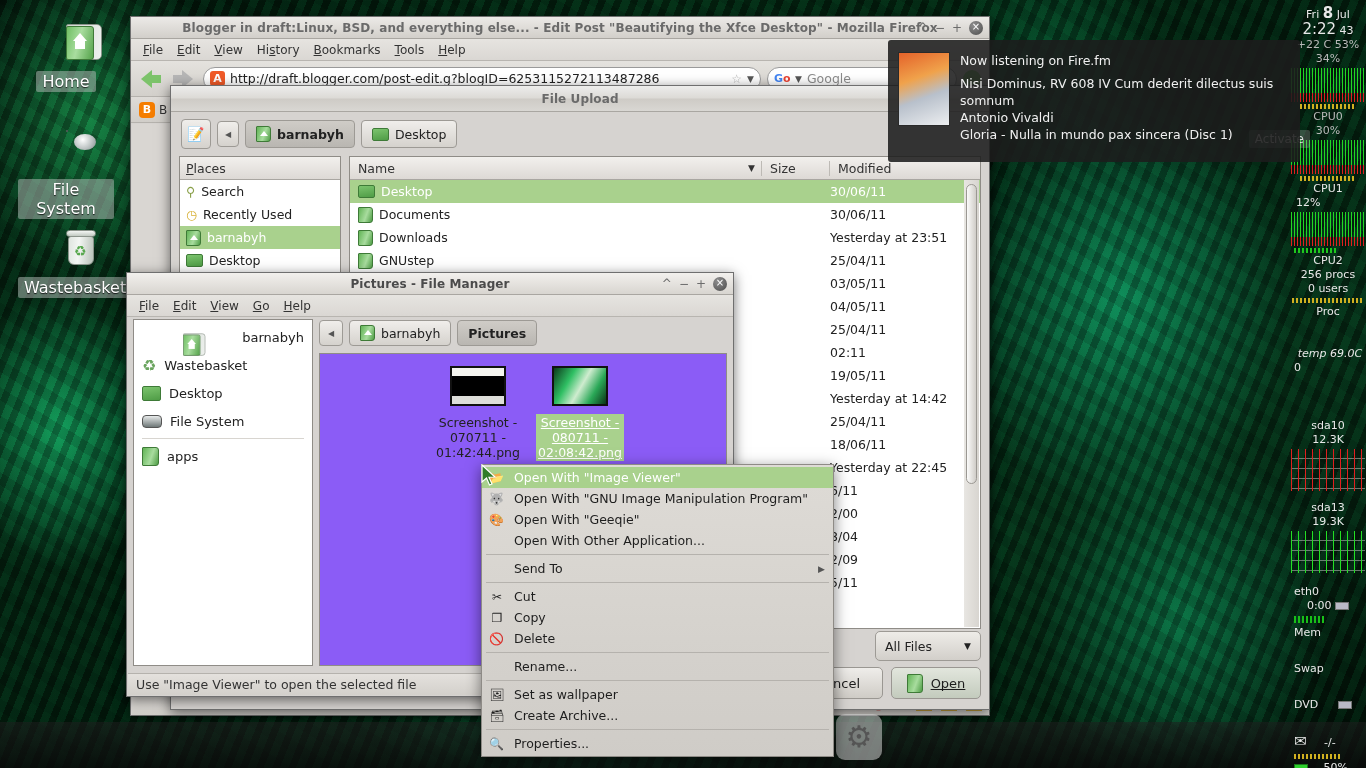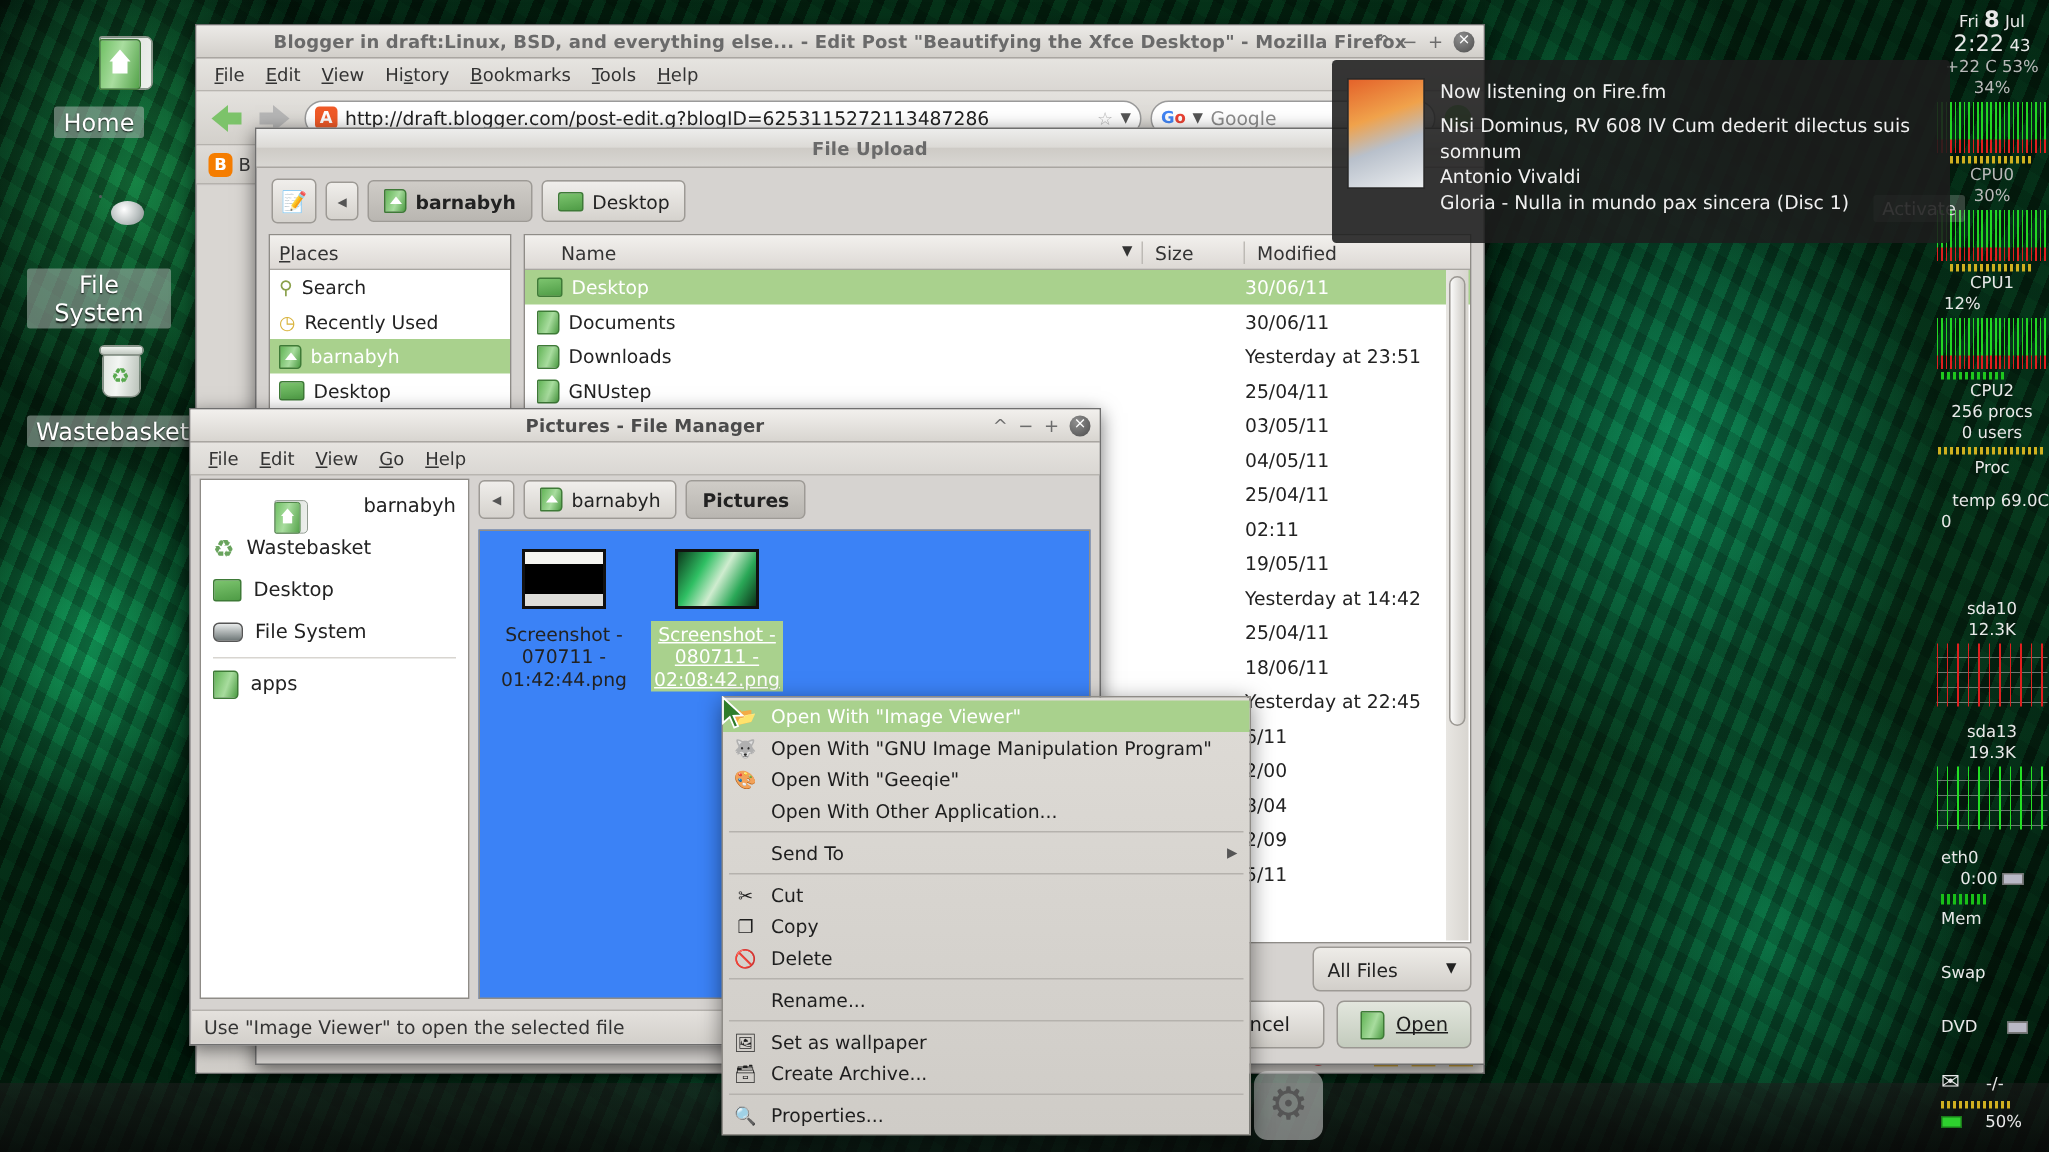--- a/index.html
+++ b/index.html
@@ -125,21 +125,21 @@
     background:linear-gradient(170deg,#7cc46e,#4f9c46); border:1px solid #3e7a37;}
   .up-body{ position:absolute; left:8px; right:8px; top:70px; bottom:80px; display:flex; gap:8px;}
   .places{ width:162px; background:#fff; border:1px solid #8f8c87; display:flex;flex-direction:column;}
   .places .hdr{ height:23px;display:flex;align-items:center;padding:0 6px;font-size:12.5px;color:#333;
     background:linear-gradient(180deg,#f2f0ed,#ddd9d5); border-bottom:1px solid #a9a6a1;}
   .place{ height:23px;display:flex;align-items:center;gap:6px;padding:0 6px;font-size:12.5px;color:#222;}
   .place.sel{ background:#a9d18d; color:#fff; }
   .flist{ flex:1; background:#fff; border:1px solid #8f8c87; display:flex;flex-direction:column; position:relative;}
   .flist .cols{ height:23px;display:flex;align-items:center;font-size:12.5px;color:#333;
     background:linear-gradient(180deg,#f2f0ed,#ddd9d5); border-bottom:1px solid #a9a6a1;}
-  .flist .cols .c1{ flex:1; padding-left:24px; display:flex; align-items:center; justify-content:space-between; padding-right:6px;
+  .flist .cols .c1{ flex:1; padding-left:8px; display:flex; align-items:center; justify-content:space-between; padding-right:6px;
     border-right:1px solid #bdbab5;}
   .flist .cols .c2{ width:68px; padding-left:8px; border-right:1px solid #bdbab5;}
   .flist .cols .c3{ width:150px; padding-left:8px;}
   .frow{ height:23px;display:flex;align-items:center;font-size:12.5px;color:#222;}
   .frow.sel{ background:#a9d18d; color:#fff; }
   .frow .n{ flex:1; display:flex;align-items:center;gap:6px; padding-left:8px;}
   .frow .s{ width:68px;}
   .frow .m{ width:150px;}
   .vscroll{ position:absolute; right:1px; top:23px; bottom:1px; width:15px;
     background:linear-gradient(90deg,#e8e6e2,#d8d5d0);}
@@ -158,22 +158,22 @@
 
   
   #thunar{ left:126px; top:272px; width:608px; height:425px; }
   #thunar .titlebar{ background:linear-gradient(180deg,#f2f0ed,#d8d5d0); }
   .th-body{ position:absolute; left:6px; right:6px; top:46px; bottom:30px; display:flex; gap:6px;}
   .th-side{ width:180px; background:#fff; border:1px solid #8f8c87; padding-top:3px;}
   .side-item{ height:28px;display:flex;align-items:center;gap:8px;padding:0 8px;font-size:13px;color:#222;}
   .sep{ height:1px;background:#d8d5d0;margin:3px 8px;}
   .th-main{ flex:1; display:flex; flex-direction:column; gap:6px;}
   .th-crumbs{ height:28px; display:flex;align-items:center;gap:6px;}
-  .th-icons{ flex:1; background:#3b82f6; border:1px solid #8f8c87; padding:12px 0 0 12px;
-     display:flex; gap:14px; align-items:flex-start;}
+  .th-icons{ flex:1; background:#8b5cf6; border:1px solid #8f8c87; padding:12px 0 0 12px;
+     display:flex; gap:14px; align-items:flex-start;justify-content:center;}
   .fitem{ width:88px; text-align:center; }
   .fthumb{ width:56px;height:40px;margin:0 auto 8px; border:2px solid #111;}
   .fthumb.a{ background:linear-gradient(180deg,#f4f4f0 0 22%,#000 22% 78%,#dededa 78%);}
   .fthumb.b{ background:linear-gradient(120deg,#0c3a1c,#2fbf63 30%,#cfeccf 52%,#2aa857 75%,#0b3318);}
   .flabel{ font-size:12.5px; color:#222; line-height:15px; word-break:break-word; padding:1px 2px;}
   .flabel.sel{ background:#a9d18d; color:#fff; text-decoration:underline;}
   .th-status{ position:absolute; left:1px; right:1px; bottom:1px; height:22px;
      background:linear-gradient(180deg,#e4e1dd,#d3d0cb); display:flex;align-items:center;padding:0 8px;
      font-size:12.5px; color:#333; border-top:1px solid #b5b2ad;}
 
@@ -680,21 +680,21 @@
       <div class="g2"></div>
     </div>
   <div class="dots" style="margin:1px 28px 1px 4px;"></div>
   <div class="row">CPU2</div>
 
   <div class="row">256 procs</div>
   <div class="row">0 users</div>
   <div class="dots o" style="margin:2px 2px;"></div>
   <div class="row">Proc</div>
 
-  <div class="row" style="margin-top:8px;text-align:right;padding-left:4px;">temp 69.0C</div>
+  <div class="row" style="margin-top:28px;text-align:center;padding-left:4px;font-style:italic;">temp 69.0C</div>
   <div class="row" style="text-align:left;padding-left:4px;">0</div>
 
   <div class="row" style="margin-top:44px;">sda10</div>
   <div class="row">12.3K</div>
   <div class="rgraph">
       <div class="spikes"></div>
     </div>
 
   <div class="row" style="margin-top:10px;">sda13</div>
   <div class="row">19.3K</div>

